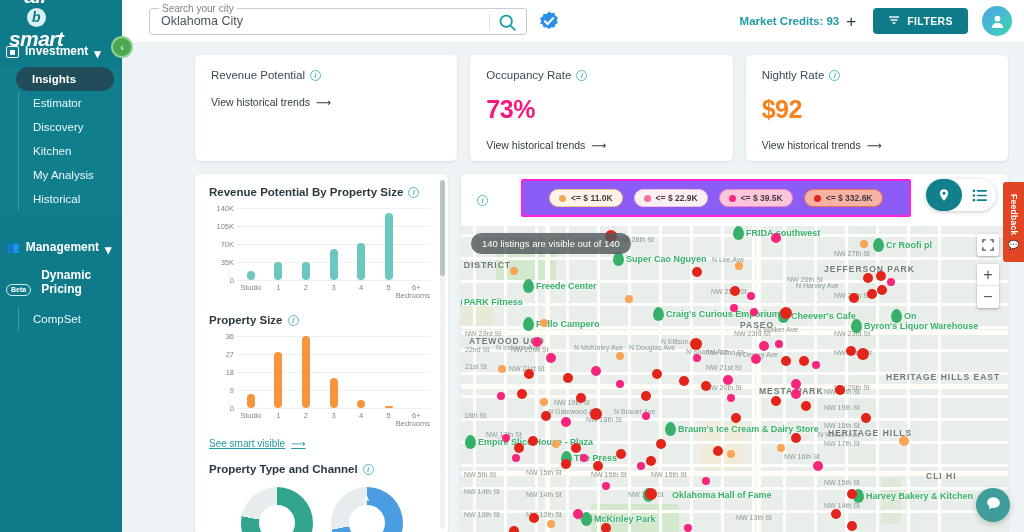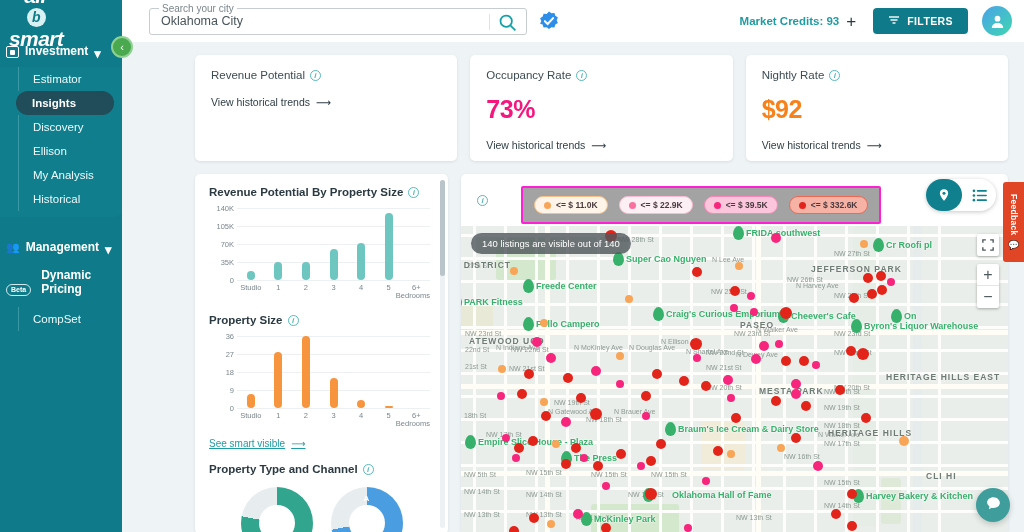--- a/index.html
+++ b/index.html
@@ -167,22 +167,22 @@
     margin-top: 10px; font-size: 10px; color: #1f9ba5; text-decoration: underline;
     display: flex; align-items: center; gap: 6px; cursor: pointer;
   }
 
   
   .map-col { flex: 1; position: relative; overflow: hidden; }
   .map-header {
     height: 52px; display: flex; align-items: center; padding: 0 12px; position: relative;
   }
   .legend-box {
-    position: absolute; left: 60px; top: 12px; display: flex; gap: 11px;
-    border: 2.5px solid #ff20d6; padding: 8px 11px; border-radius: 2px; background: #a3a3a3;
+    position: absolute; left: 60px; top: 5px; display: flex; gap: 11px;
+    border: 2.5px solid #ff20d6; padding: 8px 26px; border-radius: 2px; background: #8b5cf6;
   }
   .legend-pill {
     display: flex; align-items: center; gap: 5px; border-radius: 11px;
     padding: 3px 9px; font-size: 8.5px; font-weight: 700; color: #4a3a3f; cursor: pointer;
   }
   .legend-dot { width: 7px; height: 7px; border-radius: 50%; flex: none; }
   .map-toggle {
     position: absolute; right: 12px; top: 5px; width: 70px; height: 32px;
     background: #fff; border-radius: 16px; box-shadow: 0 1px 4px rgba(0,0,0,.22);
     display: flex; align-items: center;
@@ -284,24 +284,24 @@
   </div>
 
   <div class="collapse-btn">‹</div>
 
   <div class="nav-group-head">
     <span class="icon-sq"></span>
     <span>Investment</span>
     <span style="font-size:13px;line-height:0.6;">▾</span>
   </div>
   <div class="nav-sub">
+    <div class="nav-item active">Insights</div>
     <div class="nav-item">Estimator</div>
-    <div class="nav-item active">Insights</div>
     <div class="nav-item">Discovery</div>
-    <div class="nav-item">Ellison</div>
+    <div class="nav-item">Kitchen</div>
     <div class="nav-item">My Analysis</div>
     <div class="nav-item">Historical</div>
   </div>
 
   <div class="nav-group-head" style="margin-top:14px;">
     <span style="font-size:11px;">👥</span>
     <span>Management</span>
     <span style="font-size:13px;line-height:0.6;">▾</span>
   </div>
 
@@ -660,21 +660,21 @@
             <div class="maplabel" style="left: 225px; top: 122px;">N Shartel Ave</div>
             <div class="maplabel" style="left: 35px; top: 118px;">N Indiana Ave</div>
             <div class="maplabel" style="left: 113px; top: 118px;">N McKinley Ave</div>
             <div class="maplabel" style="left: 168px; top: 118px;">N Douglas Ave</div>
             <div class="maplabel" style="left: 200px; top: 112px;">N Ellison Ave</div>
             <div class="maplabel" style="left: 357px; top: 205px;">N Walker Ave</div>
             <div class="maplabel" style="left: 153px; top: 182px;">N Brauer Ave</div>
             <div class="maplabel" style="left: 87px; top: 182px;">N Gatewood Ave</div>
             <div class="area-label" style="left: -32px; top: 34px;">ASIAN DISTRICT</div>
             <div class="area-label" style="left: 279px; top: 94px;">PASEO</div>
-            <div class="area-label" style="left: 350px; top: 38px;">JEFFERSON PARK</div>
+            <div class="area-label" style="left: 363px; top: 38px;">JEFFERSON PARK</div>
             <div class="area-label" style="left: 298px; top: 160px;">MESTA PARK</div>
             <div class="area-label" style="left: 425px; top: 146px;">HERITAGE HILLS EAST</div>
             <div class="area-label" style="left: 367px; top: 202px;">HERITAGE HILLS</div>
             <div class="area-label" style="left: 8px; top: 110px;">ATEWOOD UCD</div>
             <div class="area-label" style="left: 465px; top: 245px;">CLI HI</div>
             <div class="poi-label" style="left: 75px; top: 55px;">Freede Center</div>
             <div class="poi-pin" style="left: 62px; top: 53px;"></div>
             <div class="poi-label" style="left: 165px; top: 28px;">Super Cao Nguyen</div>
             <div class="poi-pin" style="left: 152px; top: 26px;"></div>
             <div class="poi-label" style="left: 285px; top: 2px;">FRIDA southwest</div>

